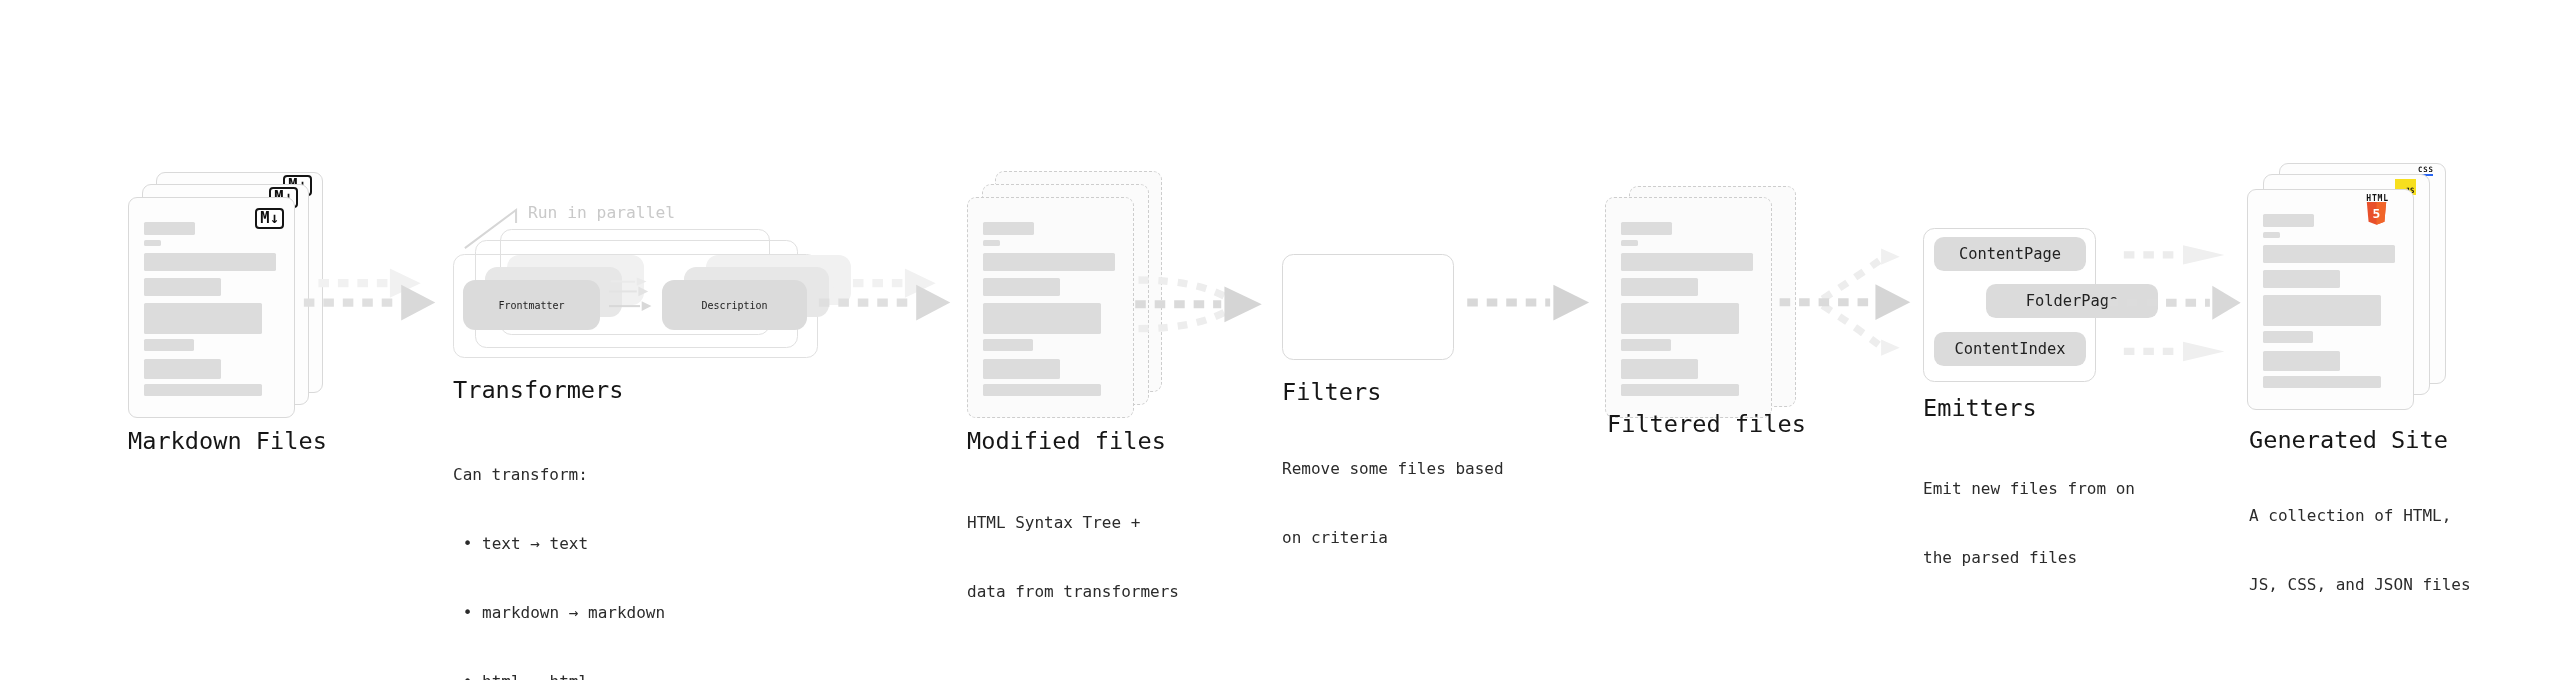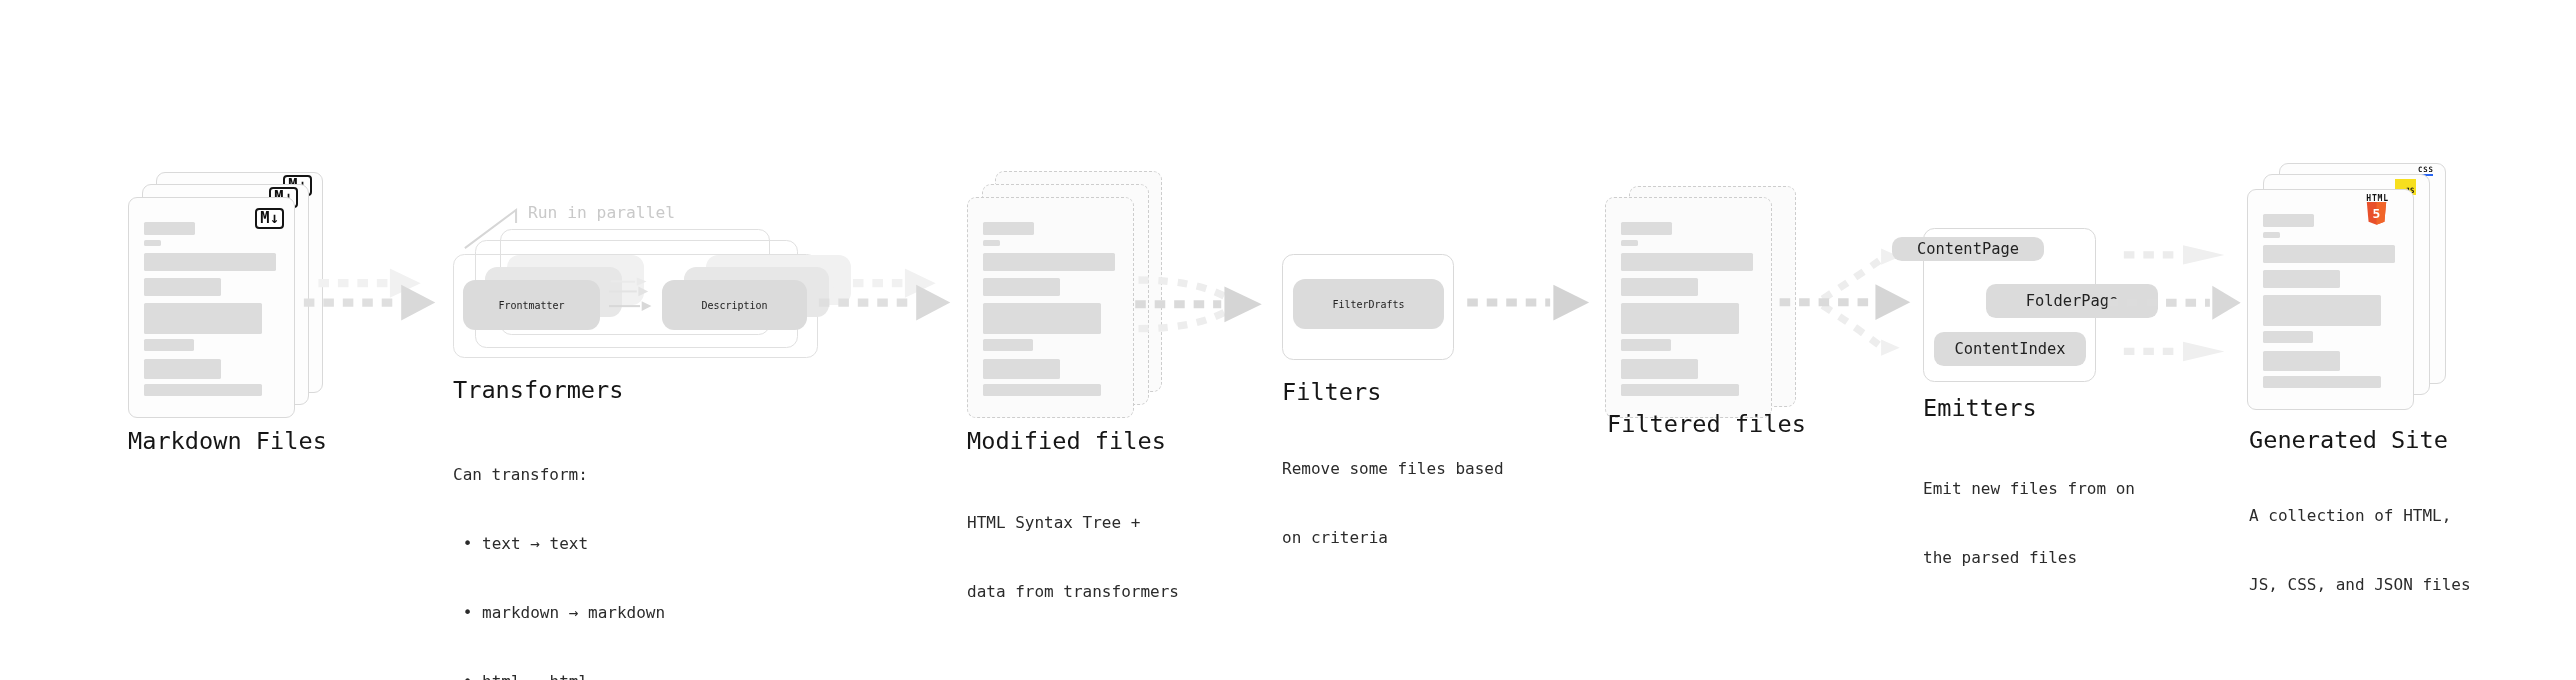--- a/index.html
+++ b/index.html
@@ -160,21 +160,20 @@
   </div>
 
   <svg class="abs" style="left:1132px;top:267px" width="146" height="73" viewBox="0 0 180 90">
     <path d="M8,16 Q85,16 124,42" fill="none" stroke="#ededed" stroke-width="9" stroke-dasharray="12 12"></path>
     <path d="M8,76 Q85,76 124,50" fill="none" stroke="#ededed" stroke-width="9" stroke-dasharray="12 12"></path>
     <line x1="4" y1="46" x2="110" y2="46" stroke="#dadada" stroke-width="10" stroke-dasharray="13 11"></line>
     <polygon points="114,24 114,68 160,46" fill="#d5d5d5"></polygon>
   </svg>
 
   <div class="solid-box" style="left:1282px;top:254px;width:172px;height:106px"></div>
-  <div class="pill" style="left:1293px;top:279px;width:151px;height:50px">FilterDrafts</div>
   <div class="stack-label" style="left:1282px;top:378px">Filters</div>
   <div class="body-text" style="left:1282px;top:411px">
     <div>Remove some files based</div>
     <div>on criteria</div>
   </div>
 
   <svg class="abs" style="left:1464px;top:282px" width="130" height="41" viewBox="0 0 160 50">
     <line x1="4" y1="25" x2="106" y2="25" stroke="#d8d8d8" stroke-width="10" stroke-dasharray="13 11"></line>
     <polygon points="110,3 110,47 154,25" fill="#d3d3d3"></polygon>
   </svg>
@@ -197,21 +196,21 @@
   <svg class="abs" style="left:1778px;top:242px" width="138" height="122" viewBox="0 0 170 150">
     <path d="M55,70 Q95,44 126,22" fill="none" stroke="#ededed" stroke-width="9" stroke-dasharray="12 12"></path>
     <polygon points="127,8 127,28 150,18" fill="#f0f0f0"></polygon>
     <path d="M55,78 Q95,104 126,128" fill="none" stroke="#ededed" stroke-width="9" stroke-dasharray="12 12"></path>
     <polygon points="127,120 127,140 150,130" fill="#f0f0f0"></polygon>
     <line x1="2" y1="74" x2="116" y2="74" stroke="#dadada" stroke-width="10" stroke-dasharray="13 11"></line>
     <polygon points="120,52 120,96 163,74" fill="#d5d5d5"></polygon>
   </svg>
 
   <div class="solid-box" style="left:1923px;top:228px;width:173px;height:154px"></div>
-  <div class="pill e-pill" style="left:1892px;top:237px;width:152px;height:24px">ContentPage</div>
+  <div class="pill e-pill" style="left:1934px;top:237px;width:152px;height:34px">ContentPage</div>
   <div class="pill e-pill" style="left:1986px;top:284px;width:172px;height:34px">FolderPage</div>
   <div class="pill e-pill" style="left:1934px;top:332px;width:152px;height:34px">ContentIndex</div>
   <div class="stack-label" style="left:1923px;top:394px">Emitters</div>
   <div class="body-text" style="left:1923px;top:431px">
     <div>Emit new files from on</div>
     <div>the parsed files</div>
   </div>
 
   <svg class="abs" style="left:2106px;top:241px" width="142" height="130" viewBox="0 0 175 160">
     <line x1="22" y1="17" x2="92" y2="17" stroke="#ececec" stroke-width="9" stroke-dasharray="13 11"></line>

